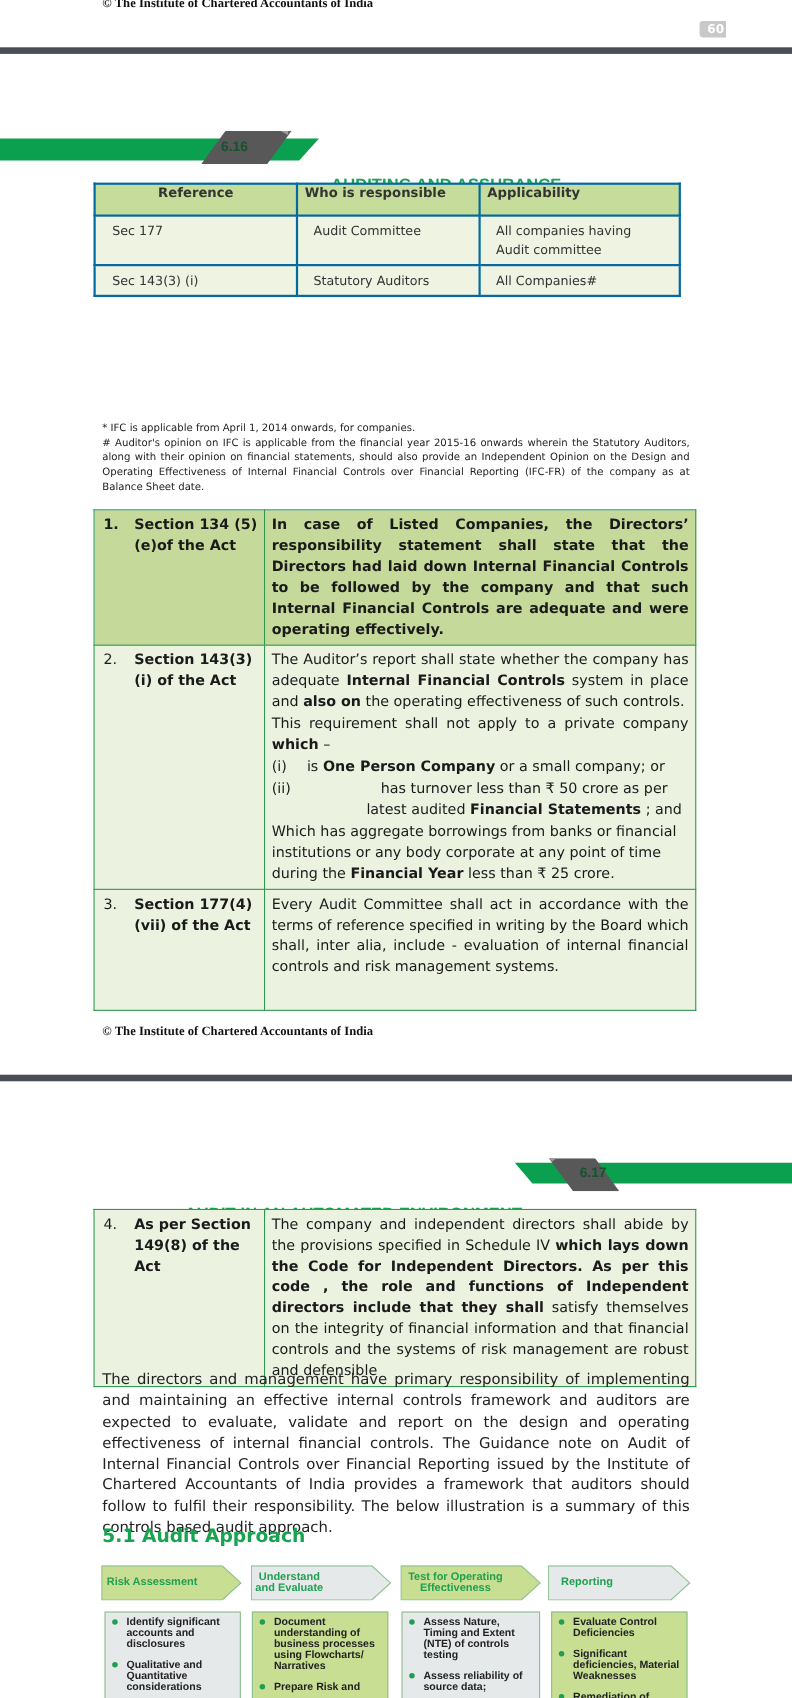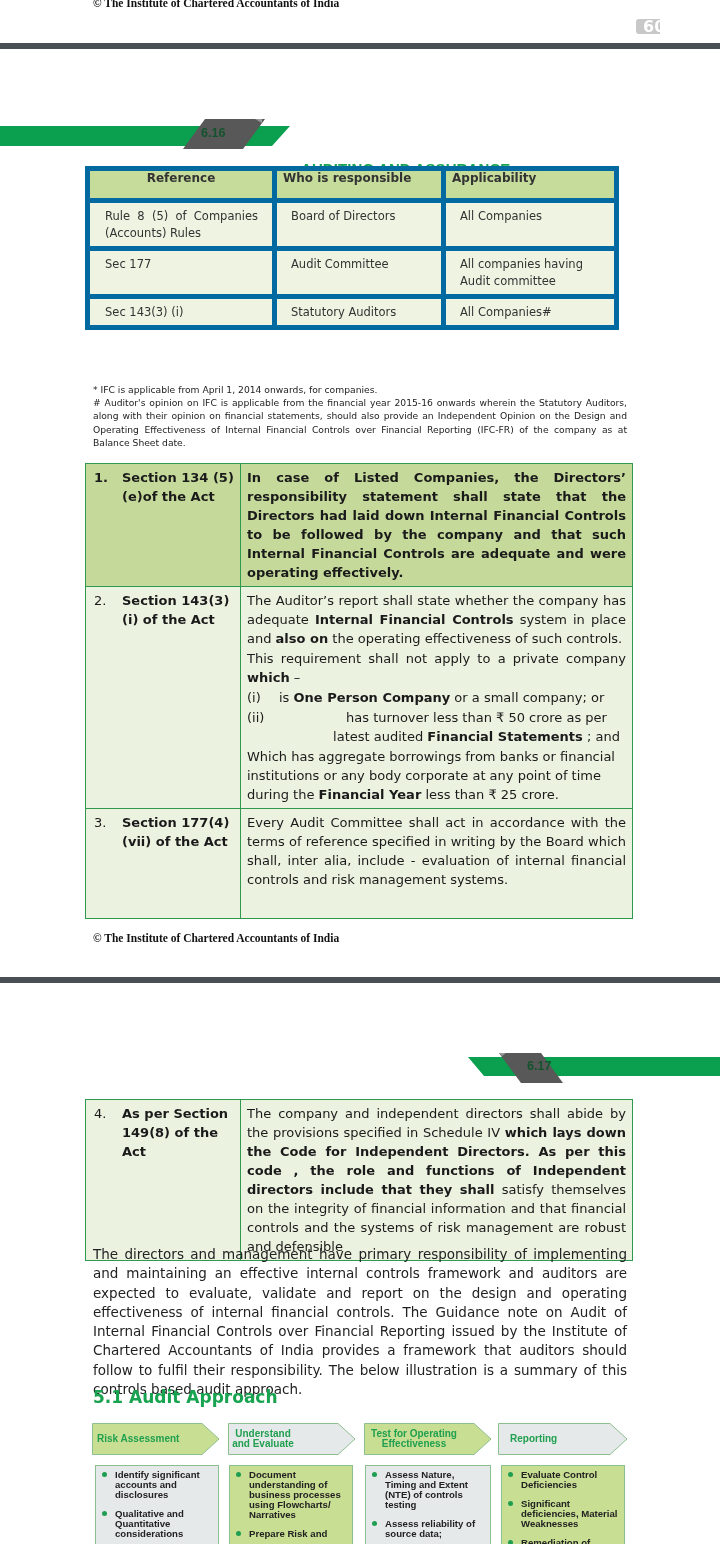--- a/index.html
+++ b/index.html
@@ -8,39 +8,39 @@
     background: #ffffff;
     font-family: "DejaVu Sans", sans-serif;
     color: #1a1a1a;
   }
   .abs { position: absolute; }
   .copyright {
     font-family: "Liberation Serif", serif; font-weight: bold; font-size: 11.5px; color: #111;
   }
   .page-badge {
     left: 636px; top: 19px; width: 24px; height: 15px; background: #c8c8c8;
-    border-radius: 3px 0 0 3px; color: #fff; font-weight: bold; font-size: 16px;
+    border-radius: 3px 0 0 3px; color: #fff; font-weight: bold; font-size: 11px;
     line-height: 15px; padding-left: 7px; box-sizing: border-box; overflow: hidden;
   }
   .divider { left: 0; width: 720px; height: 6px; background: #4a4f55; }
   .hdr-title {
     font-family: "Liberation Sans", sans-serif; font-weight: bold; color: #17a34f; font-size: 15px;
     letter-spacing: 0.1px;
     margin-top: 34px;
   }
   .hdr-num {
     color: #14532d; font-weight: bold; font-size: 12.5px; font-family: "Liberation Sans", sans-serif;
   }
 
   
   table.ref {
     position: absolute; left: 85px; top: 166px; width: 534px; border-collapse: collapse;
     font-family: "DejaVu Sans", sans-serif; font-size: 11.5px; color: #333;
   }
-  table.ref th, table.ref td { border: 5px solid #0369a1; vertical-align: top; }
+  table.ref th, table.ref td { border: 2px solid #0369a1; vertical-align: top; }
   table.ref th {
     background: #c6dc9b; font-weight: bold; font-size: 12px; height: 27px; padding: 0 6px; text-align: left;
   }
   table.ref th.c { text-align: center; }
   table.ref td { background: #eef3e2; padding: 5px 14px 4px 14px; line-height: 17px; }
   table.ref td.first { padding-left: 15px; }
   table.ref td.just { text-align: justify; }
 
   .notes {
     left: 93px; top: 383px; width: 534px; font-size: 9.2px; line-height: 13.2px; color: #222;
@@ -108,25 +108,20 @@
 
 <table class="ref">
   <thead>
     <tr>
       <th class="c" style="width:170px;">Reference</th>
       <th style="width:152px;">Who is responsible</th>
       <th>Applicability</th>
     </tr>
   </thead>
   <tbody>
-    <tr>
-      <td class="first just">Rule 8 (5) of Companies (Accounts) Rules</td>
-      <td>Board of Directors</td>
-      <td>All Companies</td>
-    </tr>
     <tr>
       <td class="first">Sec 177</td>
       <td>Audit Committee</td>
       <td>All companies having Audit committee</td>
     </tr>
     <tr>
       <td class="first">Sec 143(3) (i)</td>
       <td>Statutory Auditors</td>
       <td>All Companies#</td>
     </tr>

